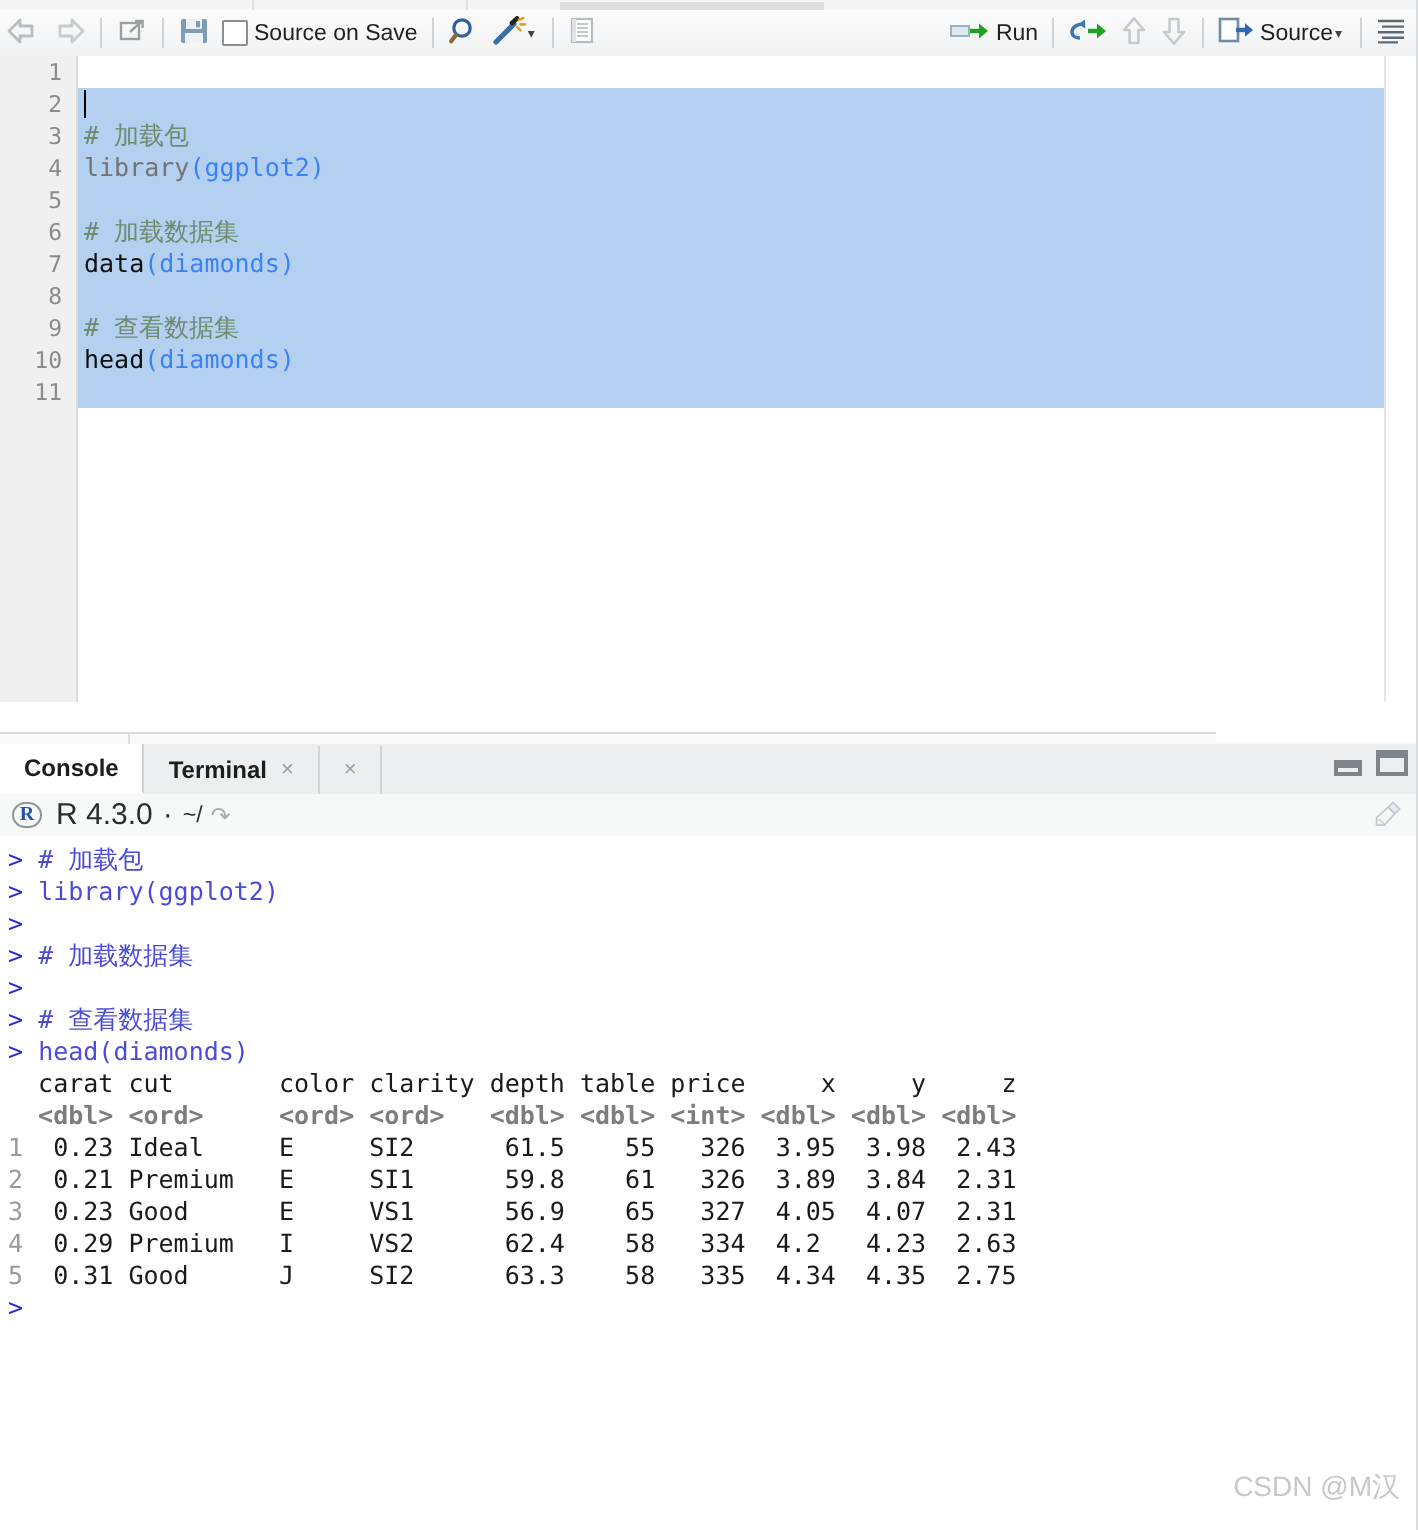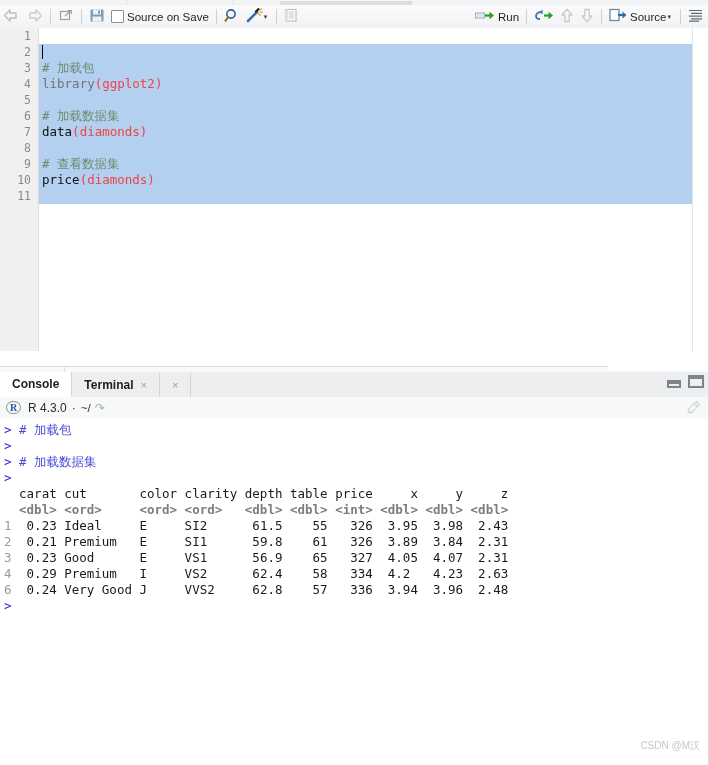--- a/index.html
+++ b/index.html
@@ -78,21 +78,21 @@
   .sel-block {
     position: absolute; left: 0; top: 16px; width: 653px; height: 160px;
     background: #b4d0f0;
   }
   .code-line {
     position: relative; height: 16px; line-height: 16px; white-space: pre;
     padding-left: 3px;
   }
   .cm { color: #6e8b6e; }
   .kw { color: #737373; }
-  .pn { color: #ef4444; margin-top: 40px; }
+  .pn { color: #3b82f6; margin-top: 40px; }
   .txt { color: #101010; }
   .caret {
     position: absolute; left: 3px; top: 17px; width: 1px; height: 14px;
     background: #000;
   }
   .editor-vscroll {
     position: absolute; right: 0; top: 0; width: 16px; height: 323px;
     background: #ffffff; border-left: 1px solid #e4e4e4;
   }
 
@@ -136,21 +136,21 @@
     background: #f7f8f8; border-bottom: 1px solid #d9dbdd;
     display: flex; align-items: center;
   }
   .rlogo {
     width: 15px; height: 13px; margin-left: 6px; margin-right: 7px;
     border: 1.6px solid #8e9398; border-radius: 50%/55%;
     display: flex; align-items: center; justify-content: center;
     font-family: "Liberation Serif", serif; font-weight: bold; font-size: 10px;
     color: #2255aa; box-sizing: border-box;
   }
-  .rver { font-size: 12px; color: #2d2d2d; }
+  .rver { font-size: 15px; color: #2d2d2d; }
   .rpath { font-size: 11.5px; color: #2d2d2d; }
   .arrow-out { color: #a9aeb2; font-size: 12px; margin-left: 4px; }
   .broom {
     position: absolute; right: 8px; top: 3px;
     width: 14px; height: 14px;
   }
 
   .console-out {
     position: absolute; left: 0; top: 46px; width: 709px; height: 347px;
     background: #ffffff;
@@ -160,21 +160,21 @@
   }
   .cline { height: 16px; line-height: 16px; white-space: pre; }
   .prompt { color: #2b2bd4; }
   .c-in-code { color: #4b4bd8; }
   .c-out { color: #1a1a1a; }
   .c-dim { color: #7d7d7d; font-weight: bold; }
   .c-rownum { color: #9a9a9a; }
 
   .watermark {
     position: absolute; right: 9px; bottom: 12px;
-    font-size: 10px; color: #c8c8c8;
+    font-size: 14px; color: #c8c8c8;
     font-family: "Liberation Sans", sans-serif;
   }
   .right-edge {
     position: absolute; right: 0; top: 0; width: 1px; height: 765px;
     background: #d9dbdd;
   }
 </style>
 </head>
 <body>
 
@@ -353,21 +353,21 @@
         <div id="code-lines">
             <div class="code-line">&nbsp;</div>
             <div class="code-line">&nbsp;</div>
             <div class="code-line"><span class="cm"># 加载包</span></div>
             <div class="code-line"><span class="kw">library</span><span class="pn">(ggplot2)</span></div>
             <div class="code-line">&nbsp;</div>
             <div class="code-line"><span class="cm"># 加载数据集</span></div>
             <div class="code-line"><span class="txt">data</span><span class="pn">(diamonds)</span></div>
             <div class="code-line">&nbsp;</div>
             <div class="code-line"><span class="cm"># 查看数据集</span></div>
-            <div class="code-line"><span class="txt">price</span><span class="pn">(diamonds)</span></div>
+            <div class="code-line"><span class="txt">head</span><span class="pn">(diamonds)</span></div>
             <div class="code-line">&nbsp;</div>
           </div>
         <div class="caret"></div>
       </div>
       <div class="editor-vscroll"></div>
     </div>
 
     <div class="src-status">
       <div class="st-cell" style="width:46px; justify-content:center;">2:1</div>
       <div class="st-div"></div>
@@ -414,30 +414,33 @@
         <svg width="14" height="14" viewBox="0 0 14 14">
           <path d="M9.5 1.2 L12.8 4.5 L10.4 6.9 L7.1 3.6 Z" fill="#e9edf0" stroke="#c3c9ce" stroke-width="0.9"></path>
           <path d="M7.1 3.6 L10.4 6.9 L5.2 12.6 L1.3 12.6 L1.3 8.8 Z" fill="#f4f6f8" stroke="#c3c9ce" stroke-width="0.9"></path>
           <path d="M2.6 9.6 L5 12" stroke="#cfd5da" stroke-width="0.9"></path>
         </svg>
       </span>
     </div>
 
     <div class="console-out" id="console-out">
         <div class="cline"><span class="prompt">&gt; </span><span class="c-in-code"># 加载包</span></div>
+        <div class="cline"><span class="prompt">&gt; </span><span class="c-in-code">library(ggplot2)</span></div>
         <div class="cline"><span class="prompt">&gt; </span><span class="c-in-code"></span></div>
         <div class="cline"><span class="prompt">&gt; </span><span class="c-in-code"># 加载数据集</span></div>
         <div class="cline"><span class="prompt">&gt; </span><span class="c-in-code"></span></div>
+        <div class="cline"><span class="prompt">&gt; </span><span class="c-in-code"># 查看数据集</span></div>
+        <div class="cline"><span class="prompt">&gt; </span><span class="c-in-code">head(diamonds)</span></div>
         <div class="cline"><span class="c-out">  carat cut       color clarity depth table price     x     y     z</span></div>
         <div class="cline"><span class="c-dim">  &lt;dbl&gt; &lt;ord&gt;     &lt;ord&gt; &lt;ord&gt;   &lt;dbl&gt; &lt;dbl&gt; &lt;int&gt; &lt;dbl&gt; &lt;dbl&gt; &lt;dbl&gt;</span></div>
         <div class="cline"><span class="c-rownum">1</span><span class="c-out">  0.23 Ideal     E     SI2      61.5    55   326  3.95  3.98  2.43</span></div>
         <div class="cline"><span class="c-rownum">2</span><span class="c-out">  0.21 Premium   E     SI1      59.8    61   326  3.89  3.84  2.31</span></div>
         <div class="cline"><span class="c-rownum">3</span><span class="c-out">  0.23 Good      E     VS1      56.9    65   327  4.05  4.07  2.31</span></div>
         <div class="cline"><span class="c-rownum">4</span><span class="c-out">  0.29 Premium   I     VS2      62.4    58   334  4.2   4.23  2.63</span></div>
-        <div class="cline"><span class="c-rownum">6</span><span class="c-out">  0.24 Very Good J     VVS2     62.8    57   336  3.94  3.96  2.48</span></div>
+        <div class="cline"><span class="c-rownum">5</span><span class="c-out">  0.31 Good      J     SI2      63.3    58   335  4.34  4.35  2.75</span></div>
         <div class="cline"><span class="prompt">&gt; </span><span class="c-in-code"></span></div>
       </div>
 
     <div class="watermark">CSDN @M汉</div>
   </div>
 
   <div class="right-edge"></div>
 </div>
 
 </body></html>

